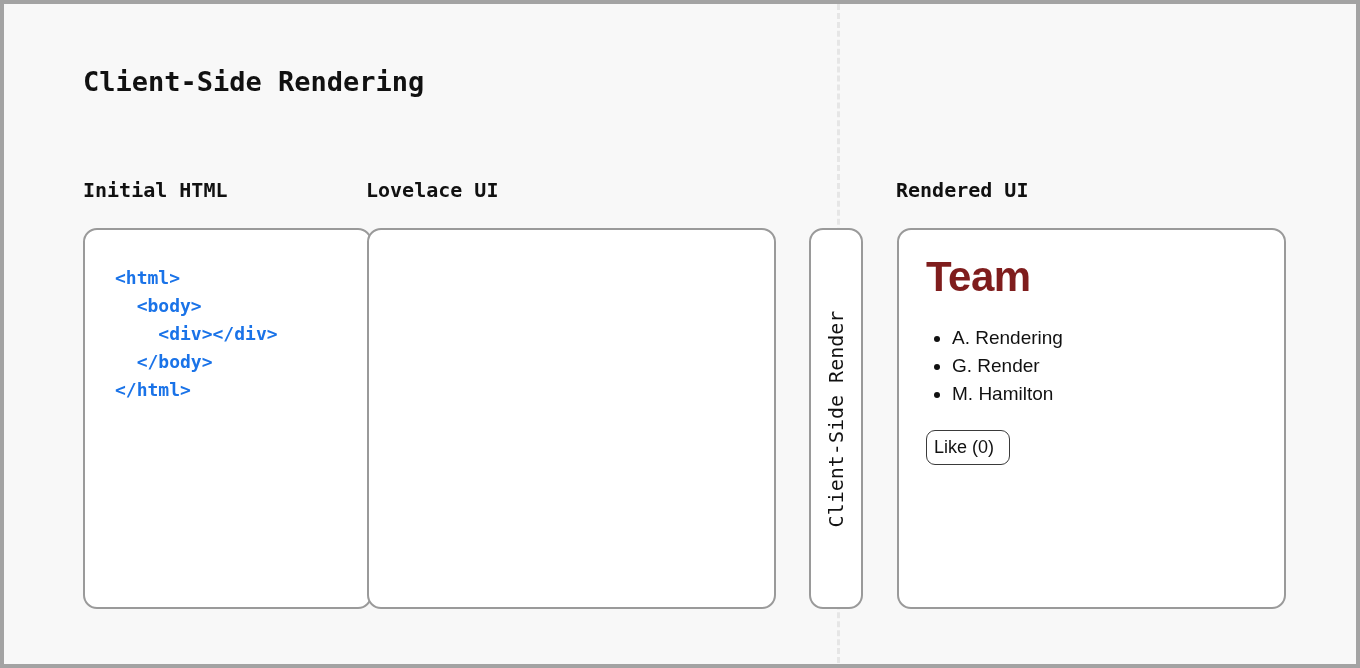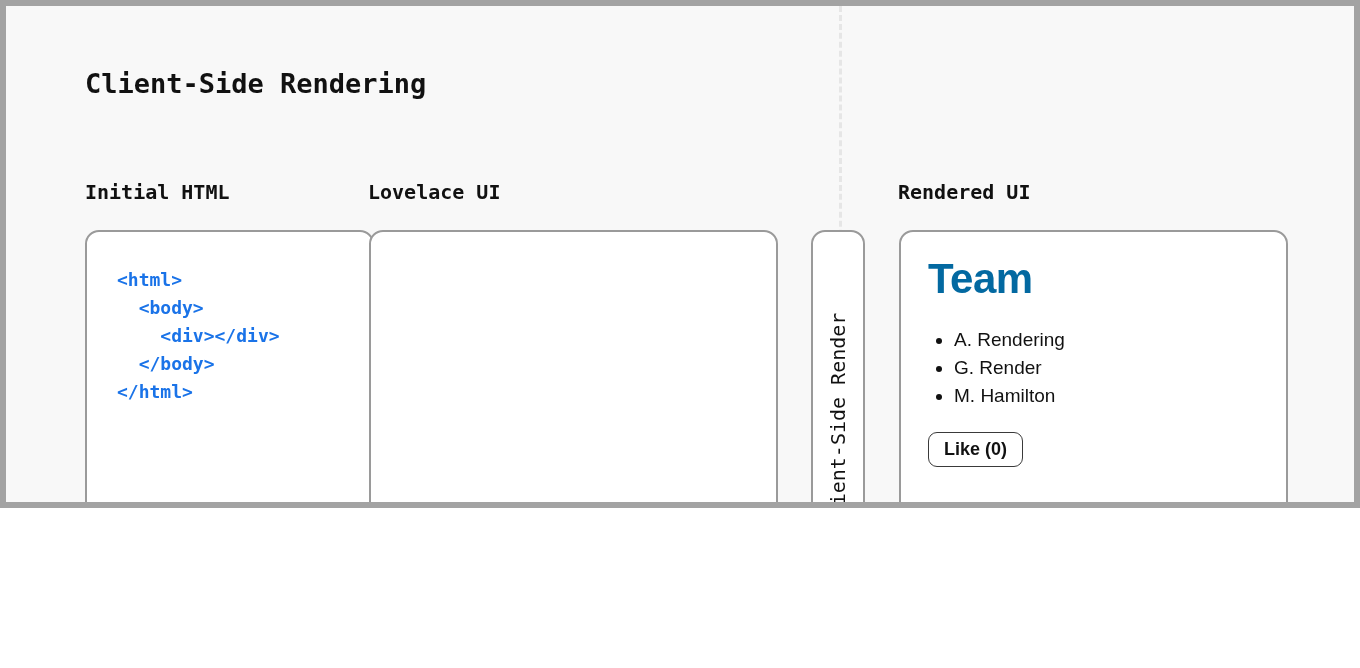--- a/index.html
+++ b/index.html
@@ -8,24 +8,24 @@
   }
   body {
     width: 1360px;
     height: 668px;
     background: #ffffff;
     font-family: "Liberation Sans", sans-serif;
   }
   #canvas {
     position: relative;
     width: 1360px;
-    height: 508px;
+    height: 668px;
     box-sizing: border-box;
     background: #f8f8f8;
-    border: 6px solid #a3a3a3;
+    border: 4px solid #a3a3a3;
     overflow: hidden;
   }
 
   
   #divider {
     position: absolute;
     left: 833px;
     top: 0;
     width: 0;
     height: 668px;
@@ -104,48 +104,47 @@
     position: absolute;
     left: 27px;
     top: 24px;
     right: 18px;
   }
   #team-heading {
     margin: 0;
     font-family: "Liberation Sans", sans-serif;
     font-size: 42px;
     font-weight: 700;
-    color: #0369a1;
+    color: #7f1d1d;
     line-height: 1.1;
     letter-spacing: -0.5px;
   }
   #team-list {
     margin: 24px 0 0 0;
     padding-left: 26px;
     list-style: disc;
   }
   #team-list li {
     font-family: "Liberation Sans", sans-serif;
     font-size: 19px;
     line-height: 28px;
     color: #111111;
   }
   #like-button {
     display: inline-block;
     margin-top: 22px;
-    padding: 7px 15px 8px 15px;
+    padding: 7px 15px 8px 7px;
     background: #ffffff;
     border: 1.5px solid #3a3a3a;
     border-radius: 9px;
     font-family: "Liberation Sans", sans-serif;
     font-size: 18px;
     color: #111111;
     cursor: pointer;
     line-height: 1;
-    font-weight: bold;
   }
 </style>
 </head>
 <body>
 
 <div id="canvas">
 
   <div id="divider"></div>
 
   <div id="title">Client-Side Rendering</div>

